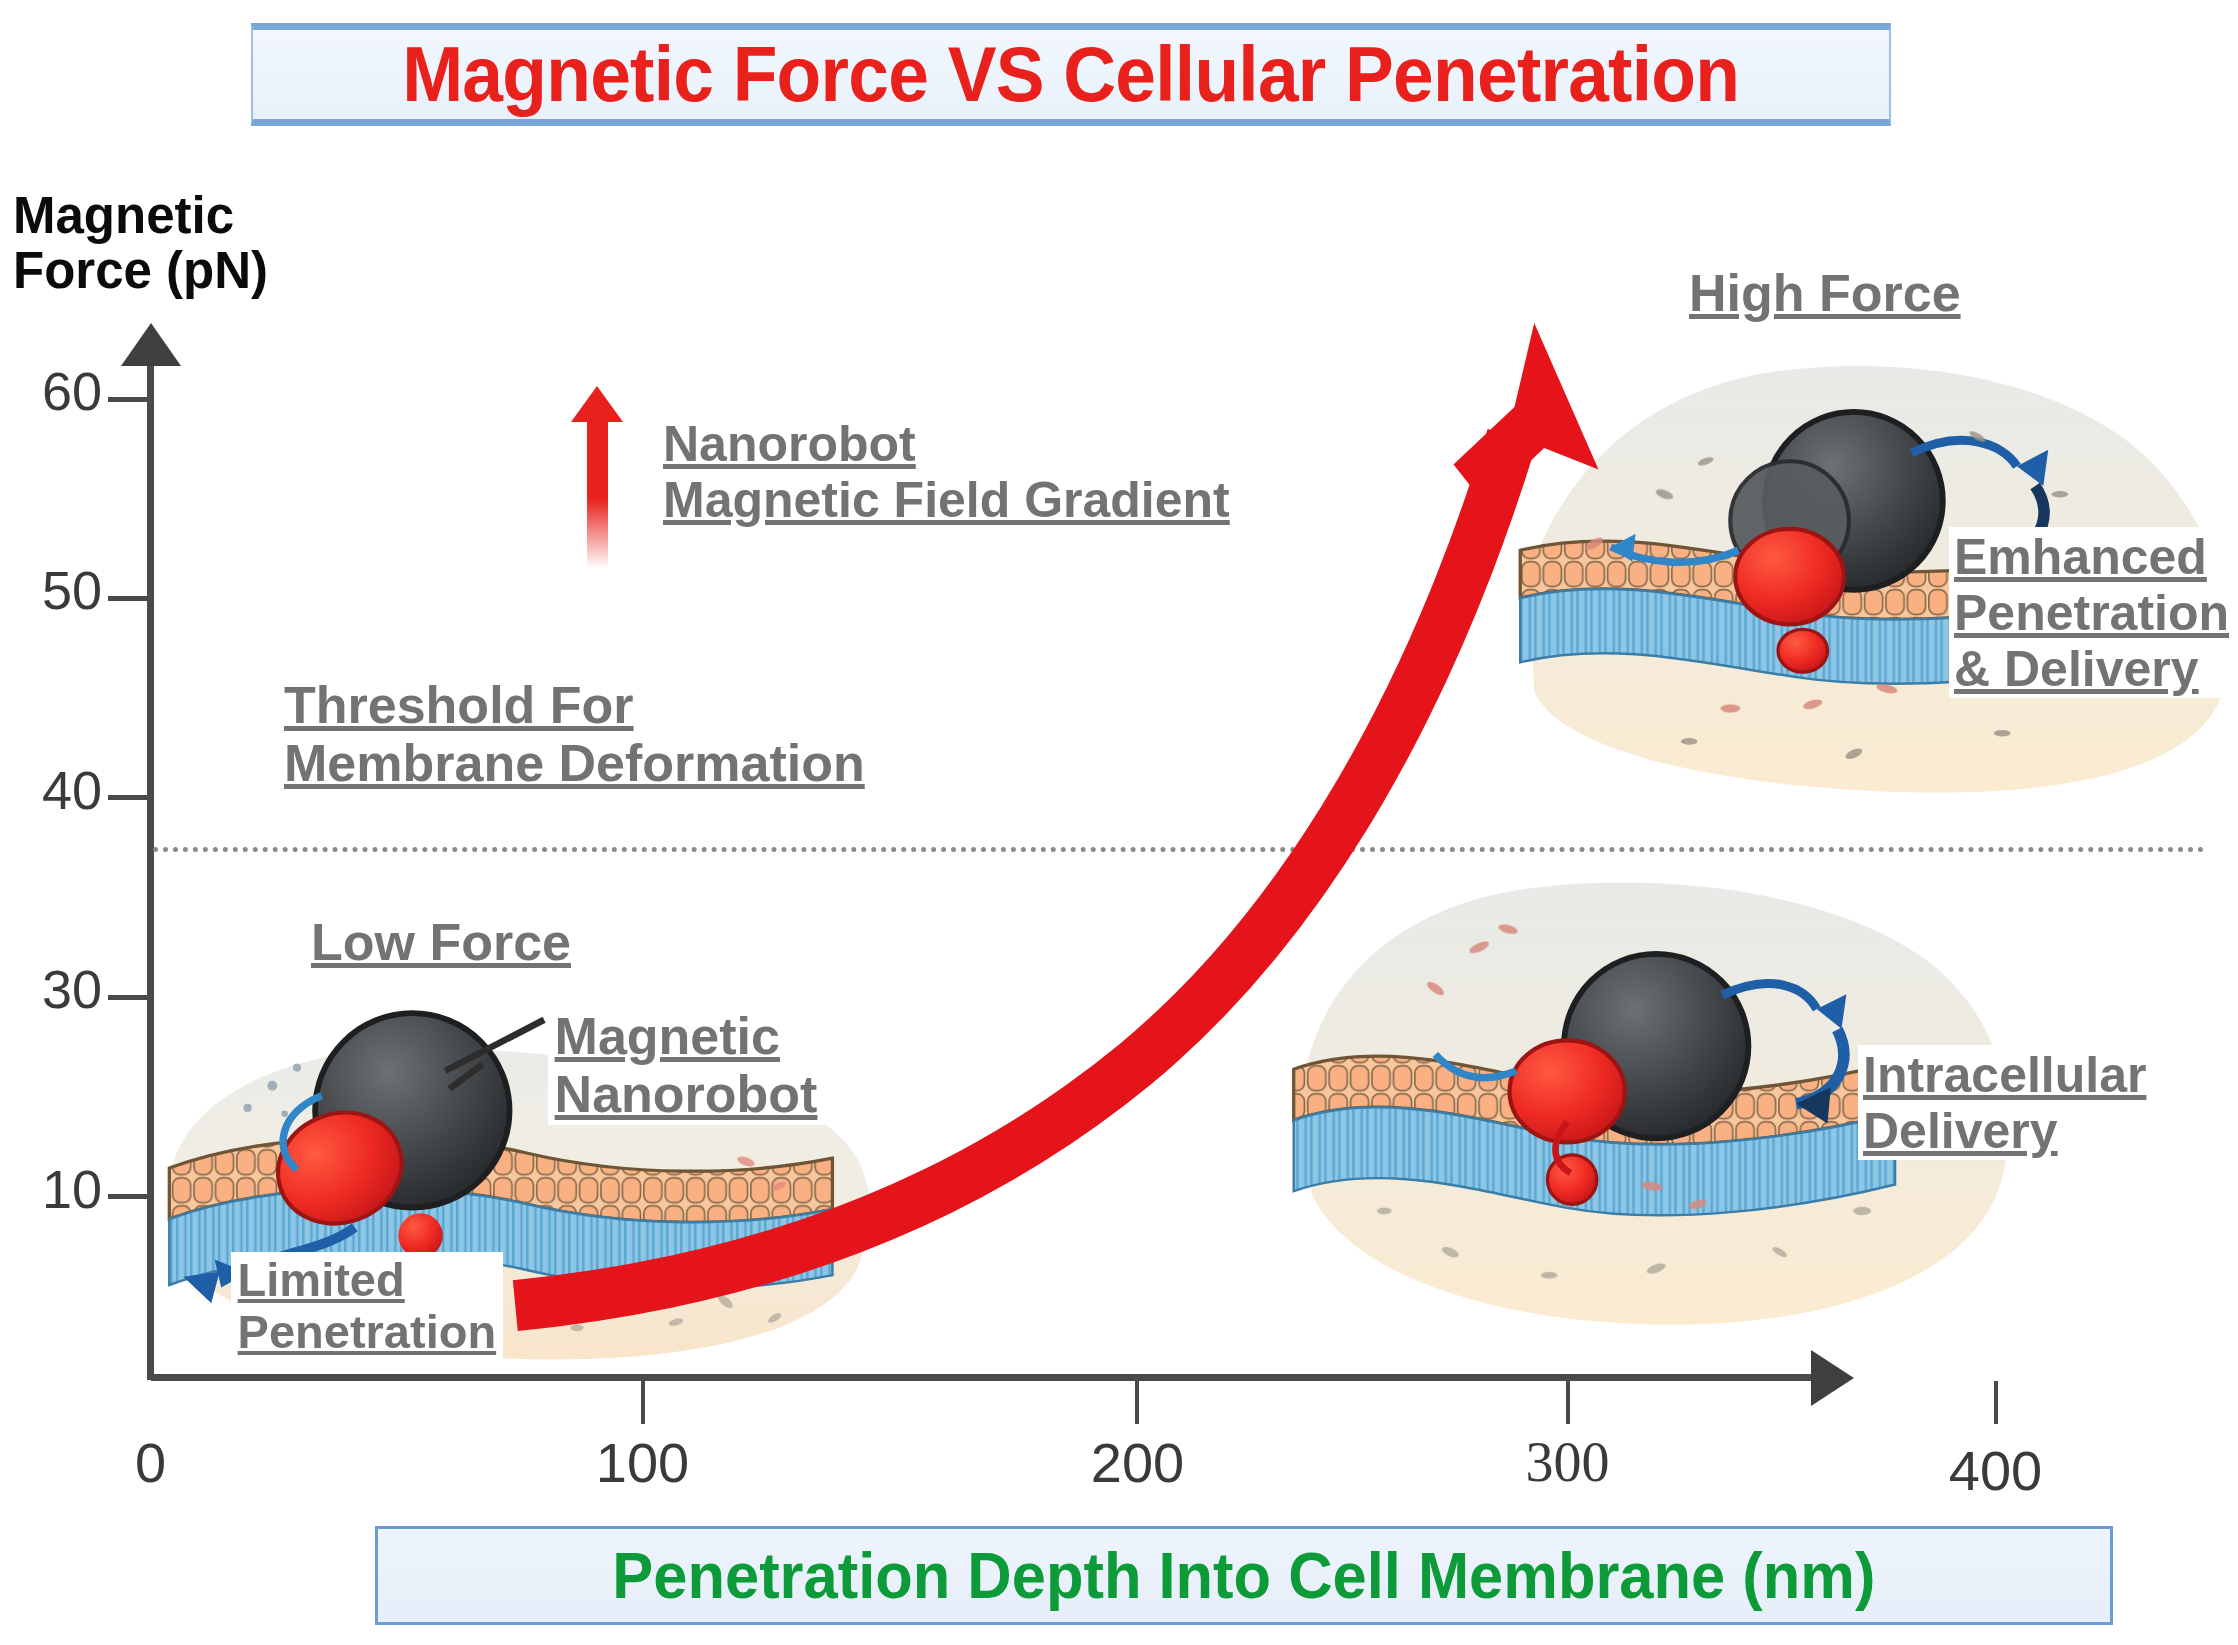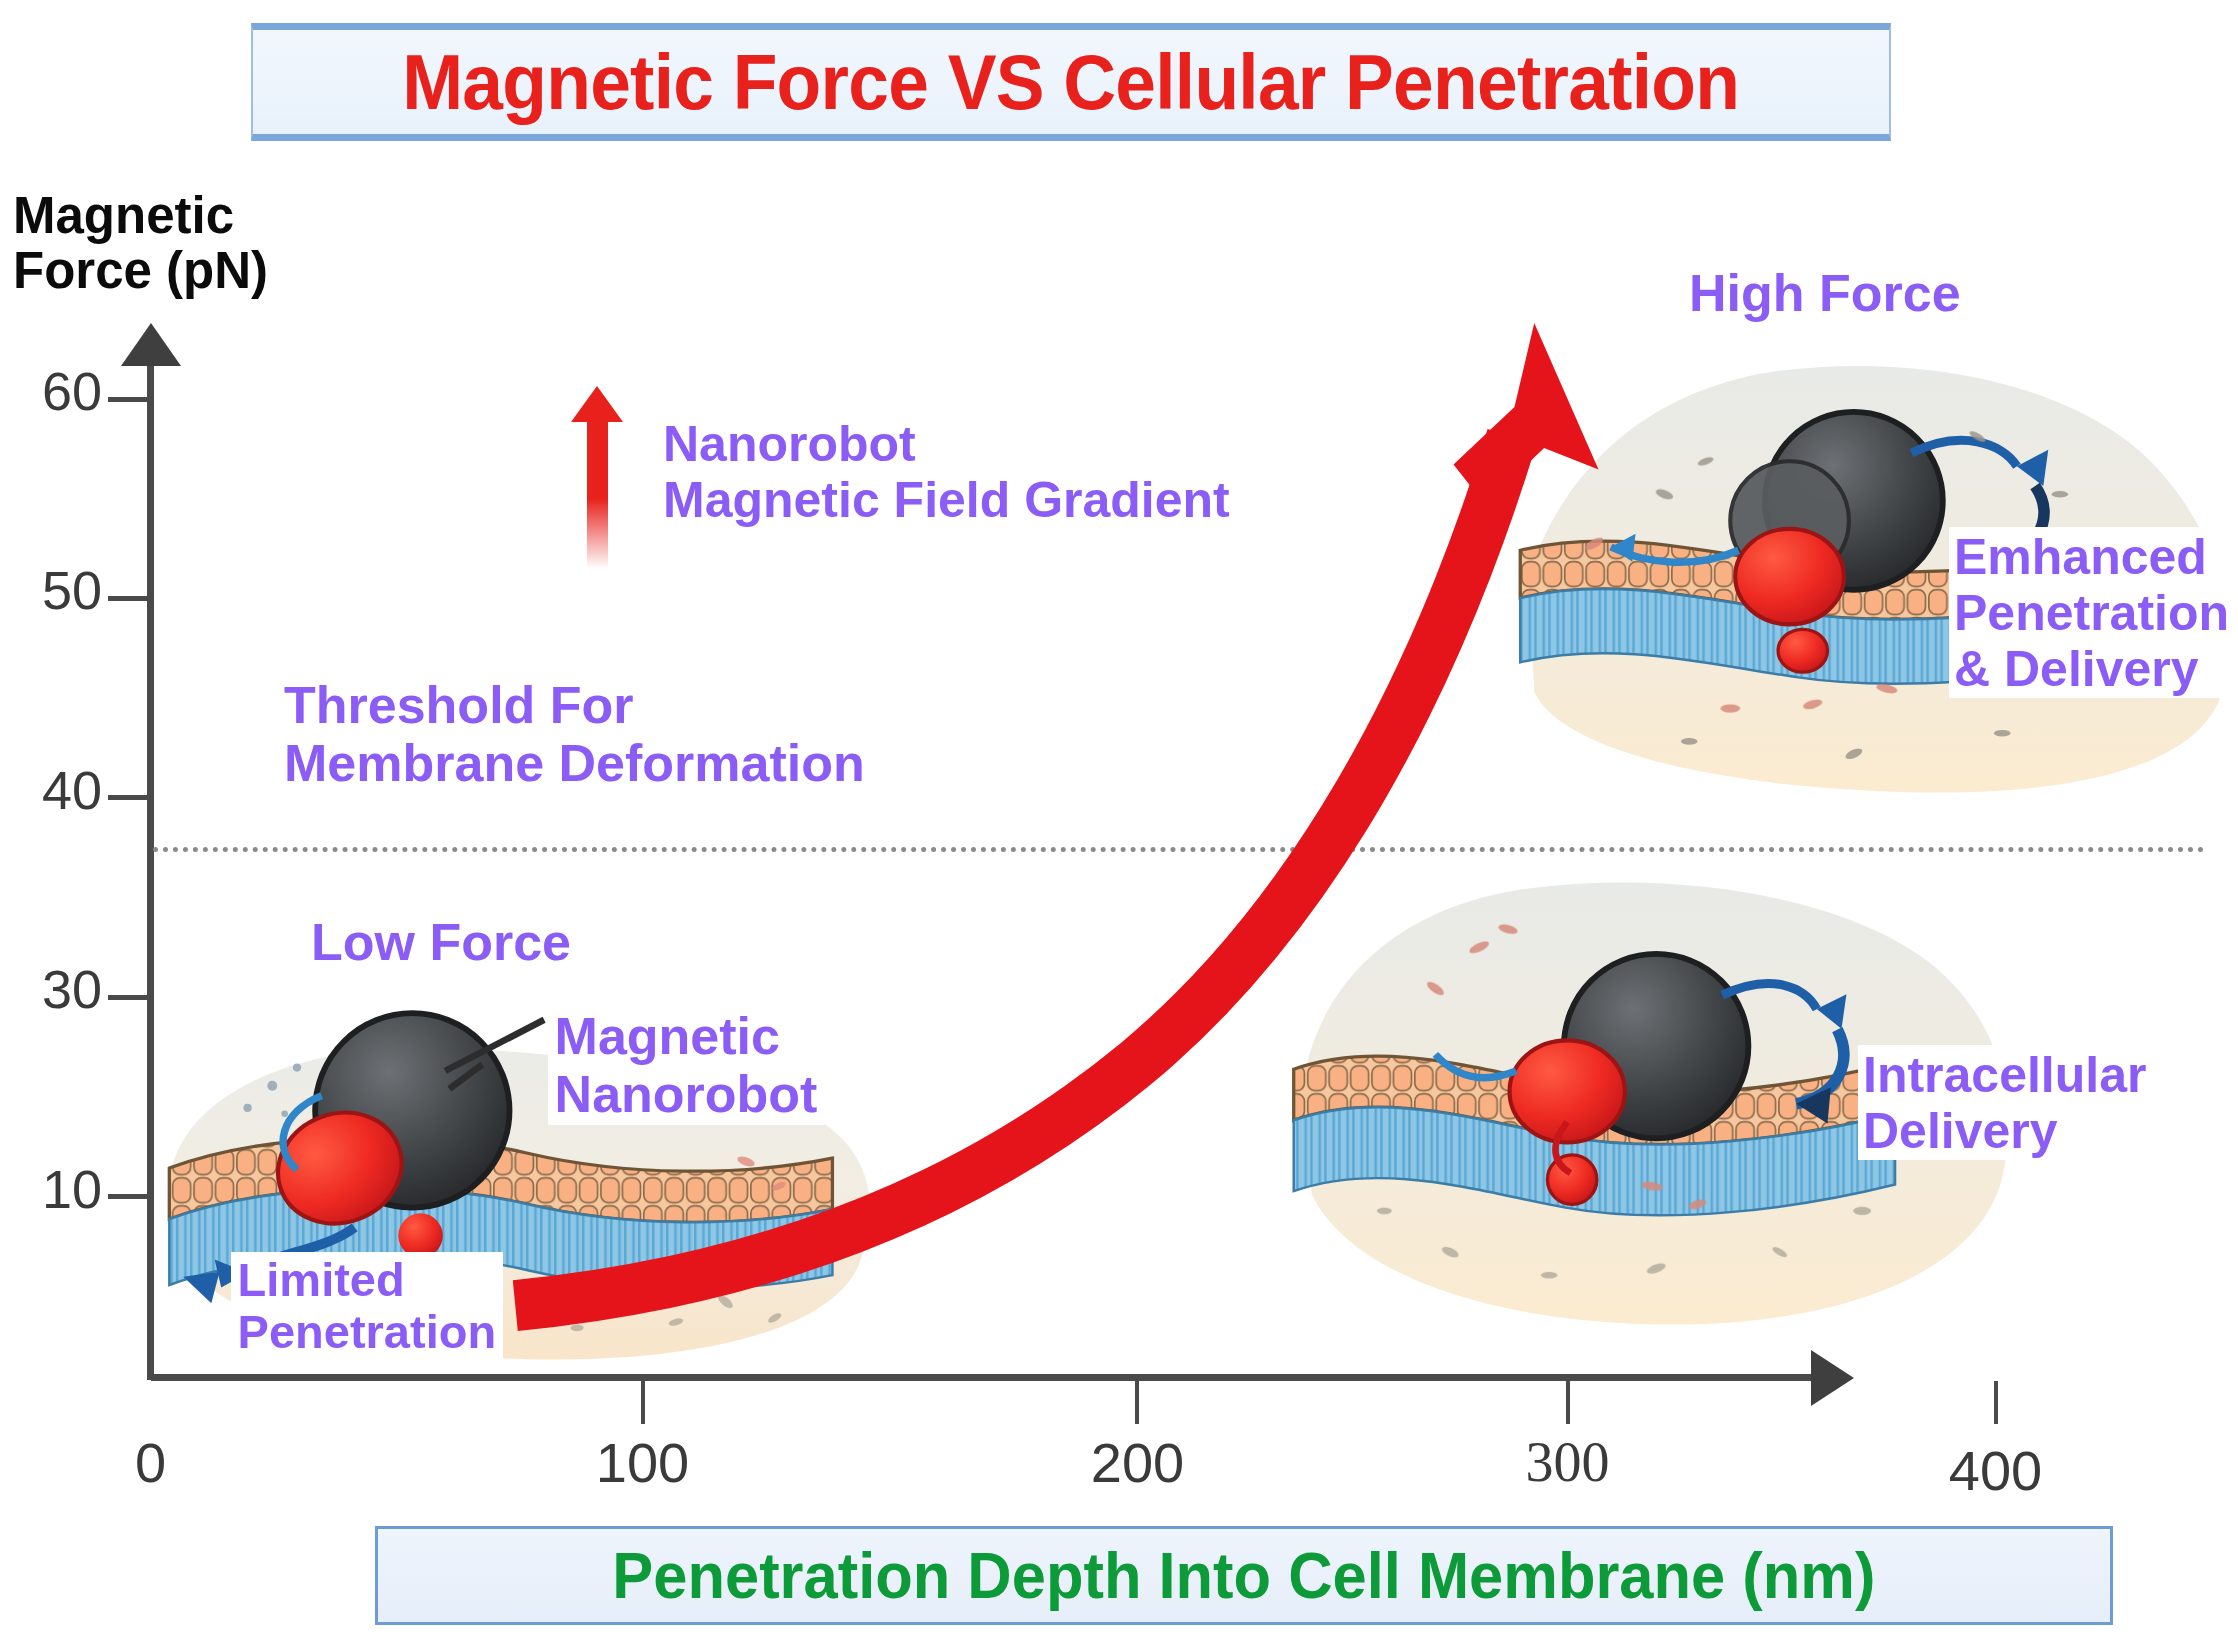--- a/index.html
+++ b/index.html
@@ -4,21 +4,21 @@
 <title>Magnetic Force VS Cellular Penetration</title>
 <style>
   html,body{margin:0;padding:0;background:#ffffff;}
   body{width:2239px;height:1645px;position:relative;overflow:hidden;
        font-family:"Liberation Sans","DejaVu Sans",sans-serif;}
 
   .fig{position:absolute;inset:0;}
 
   
   #title-banner{
-    position:absolute;left:251px;top:23px;width:1640px;height:118px;
+    position:absolute;left:251px;top:23px;width:1640px;height:103px;
     background:linear-gradient(#f2f7fd,#e8f1fb);
     border-top:7.4px solid #7aa7d9;border-bottom:7.4px solid #7aa7d9;
     border-left:2.5px solid #9dbfe3;border-right:2.5px solid #9dbfe3;
     display:flex;align-items:center;justify-content:center;box-sizing:border-box;
   }
   #title-text{
     color:#e8211c;font-weight:bold;font-size:77px;letter-spacing:-0.8px;
     font-family:"Liberation Sans","DejaVu Sans",sans-serif;white-space:nowrap;
     transform:scaleX(0.95);
   }
@@ -46,21 +46,21 @@
   .xtlabel{position:absolute;font-size:56px;color:#3a3a3a;text-align:center;width:165px;top:1430px;
            font-family:"Liberation Sans","DejaVu Sans",sans-serif;}
 
   
   #threshold-line{
     position:absolute;left:153px;top:847px;width:2052px;height:0;
     border-top:5.8px dotted #8a8a8a;
   }
 
   
-  .annot{position:absolute;font-weight:bold;color:#8b5cf6;line-height:1.12;}
+  .annot{position:absolute;font-weight:bold;color:#737373;line-height:1.12;text-decoration:underline;}
   #annot-threshold{left:284px;top:676px;font-size:52px;}
   #annot-lowforce{left:311px;top:913px;font-size:52px;}
   #annot-increasing{left:663px;top:416px;font-size:50px;}
   #annot-highforce{left:1689px;top:264px;font-size:52px;}
   #annot-nanorobot{left:548px;top:1005px;font-size:52px;background:#fff;padding:1.6px 6.6px;}
   #annot-limited{left:231px;top:1252px;font-size:47px;background:#fff;padding:1.6px 6.6px;}
   #annot-enhanced{left:1949px;top:527px;font-size:50px;background:#fff;padding:1.6px 5px;}
   #annot-intracell{left:1858px;top:1045px;font-size:50px;background:#fff;padding:1.6px 5px;}
 
   

